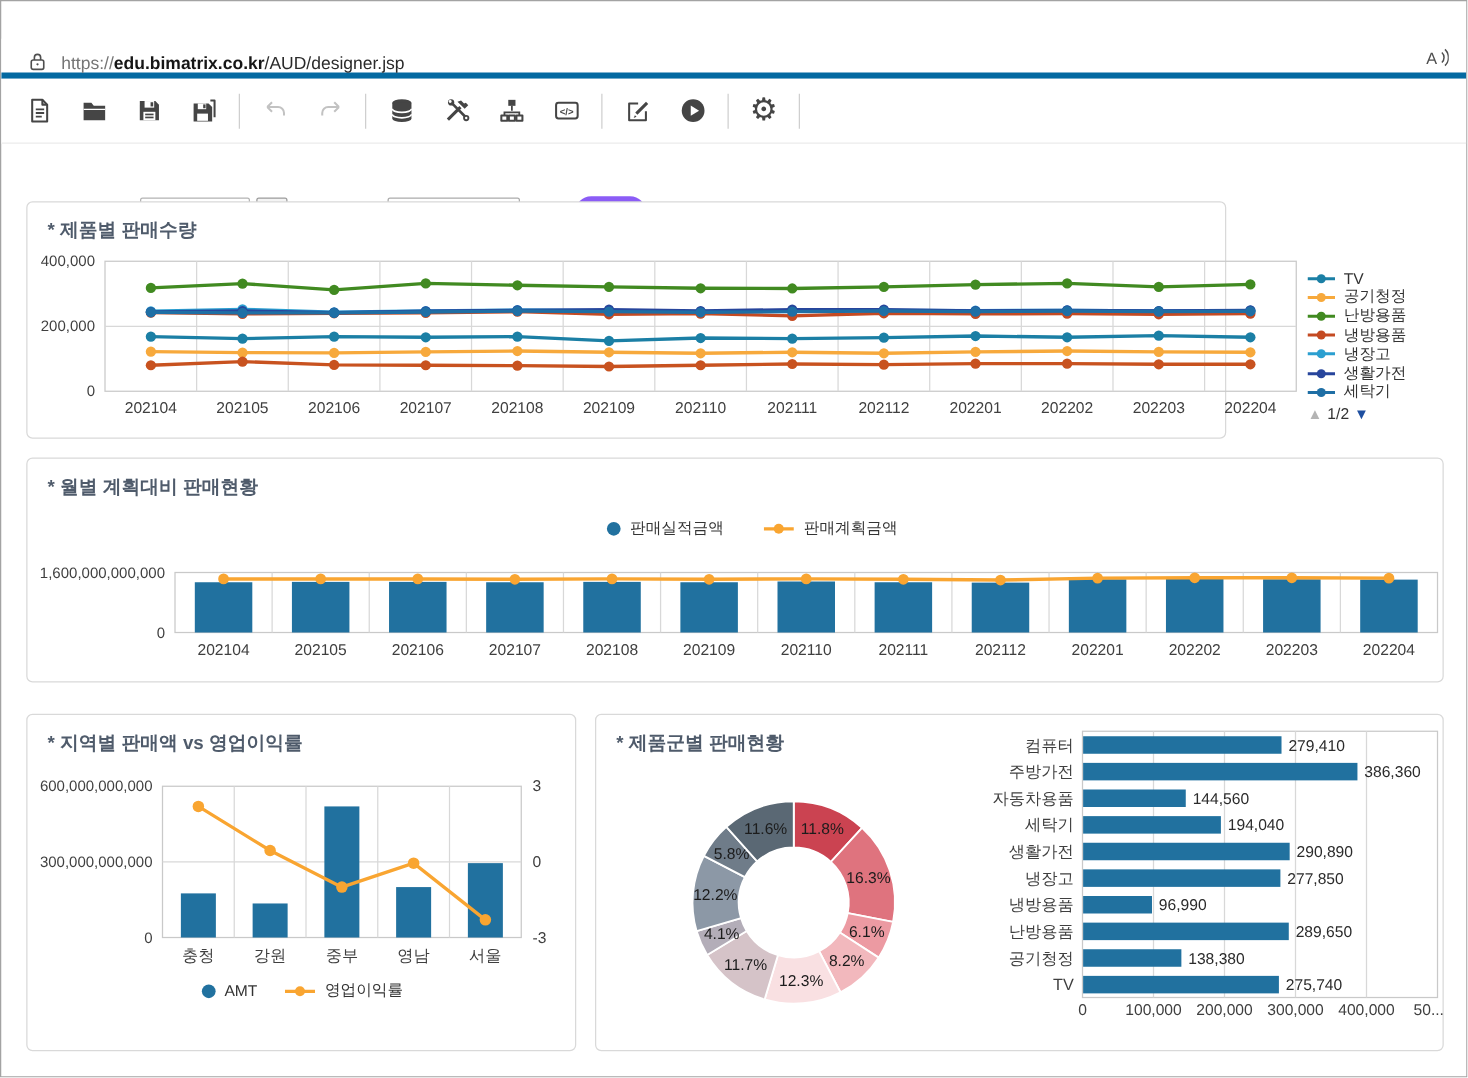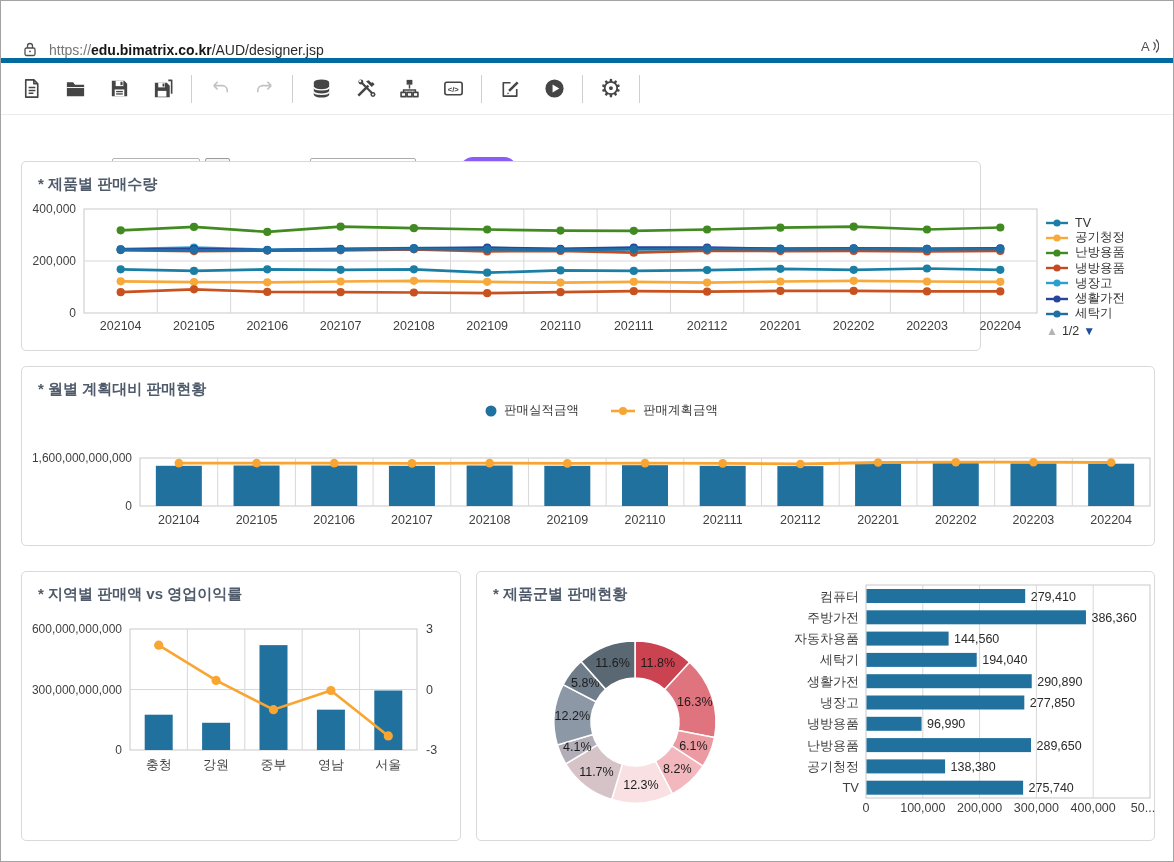--- a/index.html
+++ b/index.html
@@ -57,21 +57,21 @@
 
   
   .legend1 { position:absolute; left:1024px; top:53px; width:106px; font-size:12.5px; color:#333; }
   .leg-row { display:flex; align-items:center; height:15.2px; }
   .leg-row svg { margin-right:5px; flex:none; }
   .leg-pager { display:flex; align-items:center; margin-top:3px; font-size:12.5px; color:#333; }
   .pg-up { color:#b4b4b4; font-size:12px; margin-right:4px; }
   .pg-dn { color:#1e4fa0; font-size:12px; margin-left:4px; }
   .legend-inline { position:absolute; display:flex; align-items:center; font-size:12.5px; color:#333; gap:22px; }
   .legend-inline .item { display:flex; align-items:center; gap:6px; }
-  .legend2 { left:462px; top:35px;gap:32px; }
+  .legend2 { left:462px; top:47px;gap:32px; }
   .legend3 { left:0; right:0; top:212px; justify-content:center; }
 </style>
 </head>
 <body>
 
 <div class="window">
 
 
   <div class="urlbar">
     <svg class="lock-wrap" viewBox="0 0 18 18">
@@ -516,20 +516,35 @@
         <rect x="237.5" y="37.133333333333326" width="28" height="104.86666666666667" fill="#21719f"></rect>
         <rect x="294.9" y="101.66666666666667" width="28" height="40.33333333333333" fill="#21719f"></rect>
         <rect x="352.3" y="82.50833333333334" width="28" height="59.49166666666666" fill="#21719f"></rect>
         <polyline points="136.7,37.1 194.1,72.4 251.5,101.7 308.9,82.5 366.3,127.9" fill="none" stroke="#f9a531" stroke-width="2.6"></polyline>
         <circle cx="136.7" cy="37.133333333333326" r="4.6" fill="#f9a531"></circle>
         <circle cx="194.1" cy="72.425" r="4.6" fill="#f9a531"></circle>
         <circle cx="251.5" cy="101.66666666666666" r="4.6" fill="#f9a531"></circle>
         <circle cx="308.9" cy="82.50833333333333" r="4.6" fill="#f9a531"></circle>
         <circle cx="366.3" cy="127.88333333333333" r="4.6" fill="#f9a531"></circle>
       </svg>
+    <div id="legend3" class="legend-inline legend3">
+        <div class="item">
+          <svg width="14" height="12">
+            <circle cx="7" cy="6" r="5.5" fill="#21719f"></circle>
+          </svg>
+          <span>AMT</span>
+        </div>
+        <div class="item">
+          <svg width="26" height="12">
+            <line x1="0" y1="6" x2="24" y2="6" stroke="#f9a531" stroke-width="2.6"></line>
+            <circle cx="12" cy="6" r="4" fill="#f9a531"></circle>
+          </svg>
+          <span>영업이익률</span>
+        </div>
+      </div>
   </div>
 
   <div class="panel p4">
     <div class="ptitle">* 제품군별 판매현황</div>
     <svg id="chart4-donut" class="chart-svg" style="left:66px;top:58px" width="184" height="184">
         <path d="M92 11 A81 81 0 0 1 146.65769558591197 32.2209375011804 L121.69060007135958 59.52742284014738 A44 44 0 0 0 92 48 Z" fill="#cb4351" stroke="#fff" stroke-width="1.5"></path>
         <text x="114.80160013637025" y="37.27107159822273" font-size="12.5" fill="#1c1c1c" text-anchor="middle">11.8%</text>
         <path d="M146.65769558591197 32.2209375011804 A81 81 0 0 1 171.49586044763683 107.53731545955897 L135.18293653945705 100.44002321259994 A44 44 0 0 0 121.69060007135958 59.52742284014738 Z" fill="#df737e" stroke="#fff" stroke-width="1.5"></path>
         <text x="151.83044292707973" y="76.26885459104173" font-size="12.5" fill="#1c1c1c" text-anchor="middle">16.3%</text>
         <path d="M171.49586044763683 107.53731545955897 A81 81 0 0 1 159.934623498944 136.11220840149272 L128.90275844387082 115.96218727982321 A44 44 0 0 0 135.18293653945705 100.44002321259994 Z" fill="#ec9aa2" stroke="#fff" stroke-width="1.5"></path>

